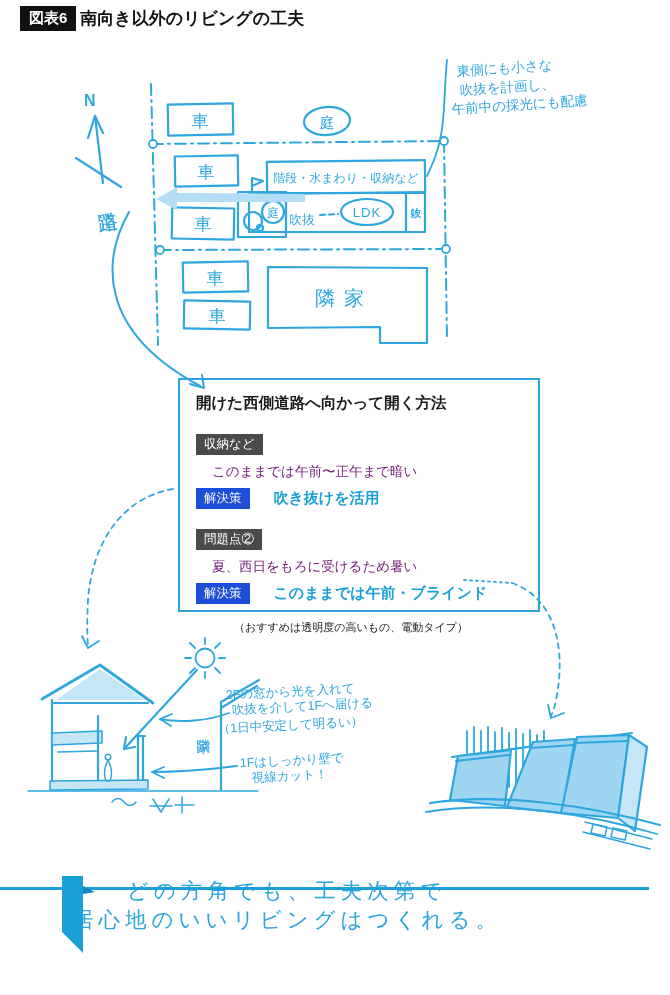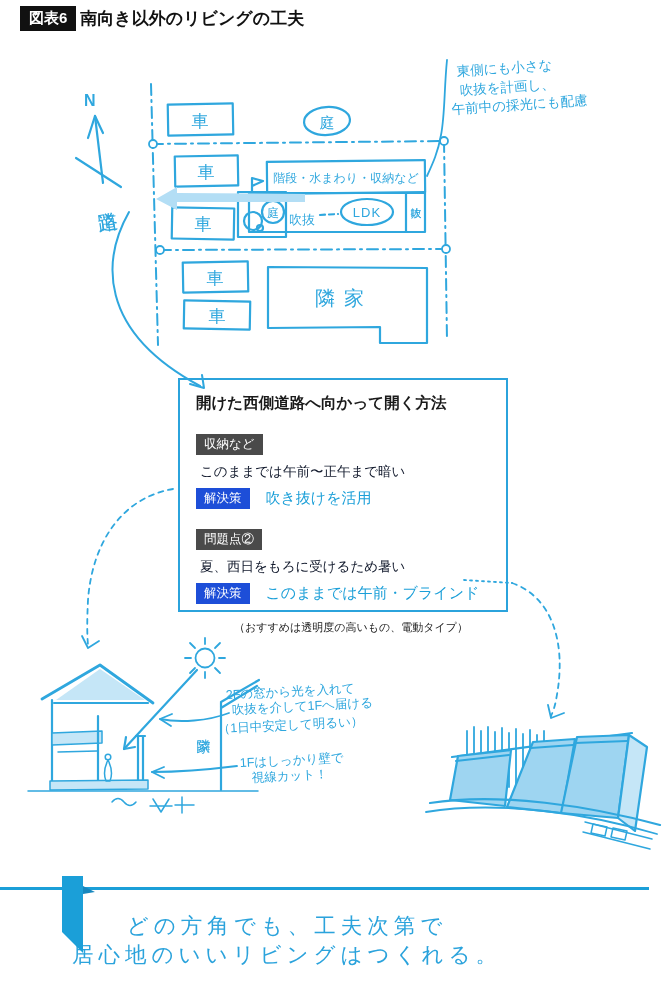--- a/index.html
+++ b/index.html
@@ -3,33 +3,33 @@
 <meta charset="utf-8">
 <style>
   html,body{margin:0;padding:0;background:#fff;}
   .page{position:relative;width:670px;height:995px;background:#fff;overflow:hidden;
         font-family:"Liberation Sans",sans-serif;}
   
   .header{position:absolute;left:20px;top:6px;z-index:2;display:flex;align-items:center;}
   .header-tag{background:#111;color:#fff;font-weight:bold;font-size:15px;padding:3px 9px;}
   .header-title{color:#111;font-weight:bold;font-size:17px;margin-left:4px;}
   
-  .method-box{position:absolute;left:178px;top:378px;width:330px;height:234px;z-index:2;
+  .method-box{position:absolute;left:178px;top:378px;width:362px;height:234px;z-index:2;
               box-sizing:border-box;border:2px solid #2ba3dc;background:#fff;padding:13px 16px;}
   .mb-title{font-size:15.5px;font-weight:bold;color:#1a1a1a;}
   .badge-dark{display:inline-block;background:#4a4a4a;color:#fff;font-size:12.5px;padding:2px 8px;}
   .badge-blue{display:inline-block;background:#1d4ed8;color:#fff;font-size:12.5px;padding:2px 8px;}
   .mb-block1{margin-top:20px;}
   .mb-block2{margin-top:20px;}
-  .mb-desc{font-size:13.5px;color:#0f172a;margin:8px 4px 7px;white-space:nowrap;}
+  .mb-desc{font-size:13.5px;color:#701a75;margin:8px 16px 7px;white-space:nowrap;}
   .mb-sol{display:flex;align-items:center;}
-  .sol-text{color:#1b9fd8;font-weight:normal;font-size:15px;margin-left:16px;white-space:nowrap;}
+  .sol-text{color:#1b9fd8;font-weight:bold;font-size:15px;margin-left:24px;white-space:nowrap;}
   .mb-note{font-size:11px;color:#1a1a1a;margin-top:16px;padding-left:38px;white-space:nowrap;}
   
-  .footer-text{position:absolute;left:0;top:911px;width:574px;z-index:2;text-align:center;
+  .footer-text{position:absolute;left:0;top:876px;width:574px;z-index:2;text-align:center;
                color:#2ba3dc;}
   .footer-line1{font-size:21.5px;letter-spacing:5px;}
   .footer-line2{font-size:21.5px;letter-spacing:5px;}
   
   .sketch{position:absolute;left:0;top:0;z-index:5;pointer-events:none;}
   .sketch text{font-family:"Liberation Sans",sans-serif;fill:#2fa7de;}
   .vert{writing-mode:vertical-rl;text-orientation:upright;}
 </style>
 </head>
 <body>

